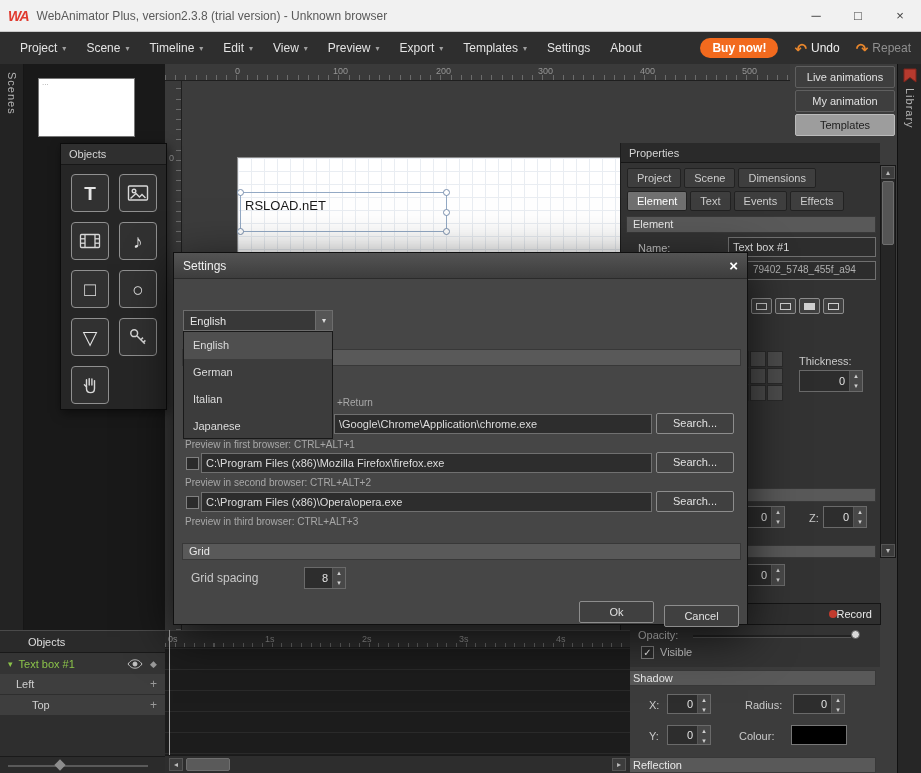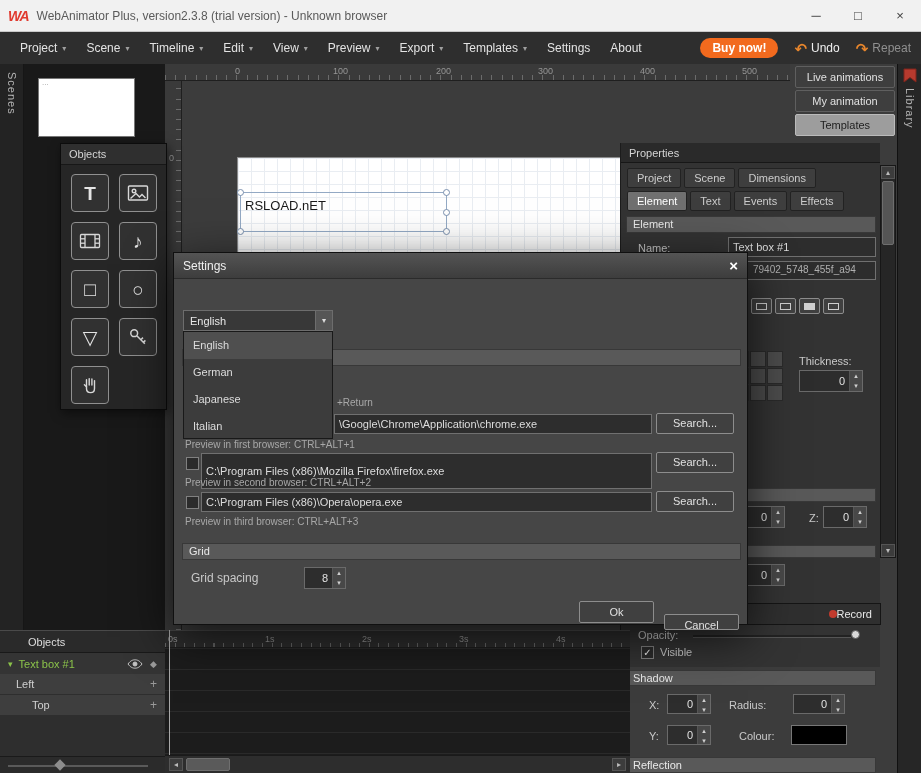--- a/index.html
+++ b/index.html
@@ -291,21 +291,21 @@
   <span class="lbl" style="position:absolute;left:39px;top:503px">Visible</span>
   <div class="sec" style="position:absolute;left:5px;top:527px;width:250px;height:16px">Shadow</div>
   <span class="lbl" style="position:absolute;left:28px;top:556px">X:</span>
   <div class="spinner" style="position:absolute;left:46px;top:551px;width:44px;height:20px">
     <span class="spin-val">0</span>
     <span class="spin-btns">
         <i>▴</i>
         <i>▾</i>
       </span>
   </div>
-  <span class="lbl" style="position:absolute;left:108px;top:556px">Radius:</span>
+  <span class="lbl" style="position:absolute;left:124px;top:556px">Radius:</span>
   <div class="spinner" style="position:absolute;left:172px;top:551px;width:52px;height:20px">
     <span class="spin-val">0</span>
     <span class="spin-btns">
         <i>▴</i>
         <i>▾</i>
       </span>
   </div>
   <span class="lbl" style="position:absolute;left:28px;top:587px">Y:</span>
   <div class="spinner" style="position:absolute;left:46px;top:582px;width:44px;height:20px">
     <span class="spin-val">0</span>
@@ -386,40 +386,40 @@
     <span style="margin-left:auto;width:17px;height:100%;background:#565656;border-left:1px solid #6d6d6d;text-align:center;line-height:19px;font-size:8px;color:#ddd">▾</span>
   </div>
   <div class="sec" style="position:absolute;left:8px;top:96px;width:559px;height:17px"></div>
   <span class="hint" style="position:absolute;left:163px;top:144px">+Return</span>
 
   <input class="inp" style="position: absolute; left: 160px; top: 161px; width: 318px; height: 20px;" value="\Google\Chrome\Application\chrome.exe">
   <span class="btn" style="position:absolute;left:482px;top:160px;width:78px;height:21px;line-height:19px">Search...</span>
   <span class="hint" style="position:absolute;left:11px;top:186px">Preview in first browser:  CTRL+ALT+1</span>
 
   <span class="cb" style="position:absolute;left:12px;top:204px"></span>
-  <input class="inp" style="position: absolute; left: 27px; top: 200px; width: 451px; height: 36px;" value="C:\Program Files (x86)\Mozilla Firefox\firefox.exe">
+  <input class="inp" style="position: absolute; left: 27px; top: 200px; width: 451px; height: 20px;" value="C:\Program Files (x86)\Mozilla Firefox\firefox.exe">
   <span class="btn" style="position:absolute;left:482px;top:199px;width:78px;height:21px;line-height:19px">Search...</span>
   <span class="hint" style="position:absolute;left:11px;top:224px">Preview in second browser:  CTRL+ALT+2</span>
 
   <span class="cb" style="position:absolute;left:12px;top:243px"></span>
   <input class="inp" style="position: absolute; left: 27px; top: 239px; width: 451px; height: 20px;" value="C:\Program Files (x86)\Opera\opera.exe">
   <span class="btn" style="position:absolute;left:482px;top:238px;width:78px;height:21px;line-height:19px">Search...</span>
   <span class="hint" style="position:absolute;left:11px;top:263px">Preview in third browser:  CTRL+ALT+3</span>
 
   <div class="sec" style="position:absolute;left:8px;top:290px;width:559px;height:17px">Grid</div>
   <span class="lbl" style="position:absolute;left:17px;top:318px;font-size:12px">Grid spacing</span>
   <div class="spinner" style="position:absolute;left:130px;top:314px;width:42px;height:22px">
     <span class="spin-val">8</span>
     <span class="spin-btns">
         <i>▴</i>
         <i>▾</i>
       </span>
   </div>
   <span class="btn" style="position:absolute;left:405px;top:348px;width:75px;height:22px;line-height:20px">Ok</span>
-  <span class="btn" style="position:absolute;left:490px;top:361px;width:75px;height:16px;line-height:20px">Cancel</span>
+  <span class="btn" style="position:absolute;left:490px;top:352px;width:75px;height:22px;line-height:20px">Cancel</span>
 
   <div style="position:absolute;left:9px;top:78px;width:150px;height:108px;background:#3c3c3c;border:1px solid #191919;z-index:5">
     <div class="opt" style="background:#4f4f4f">English</div>
     <div class="opt">German</div>
+    <div class="opt">Italian</div>
     <div class="opt">Japanese</div>
-    <div class="opt">Italian</div>
   </div>
 </div>
 
 </body></html>

